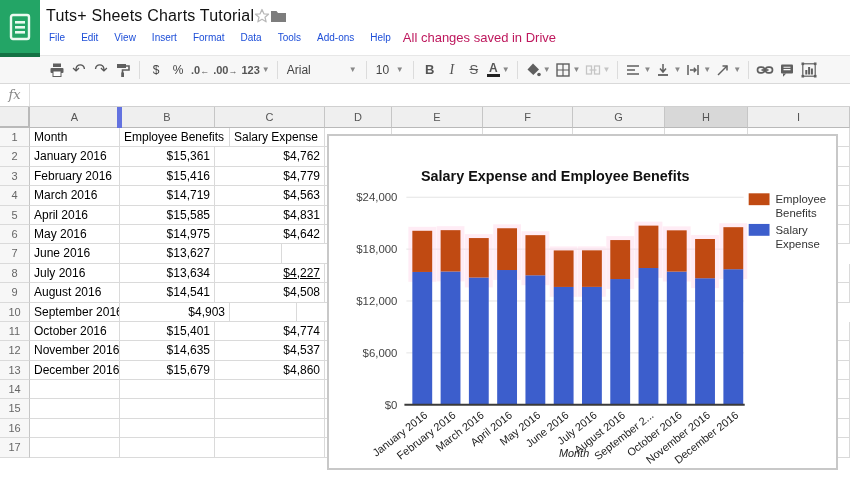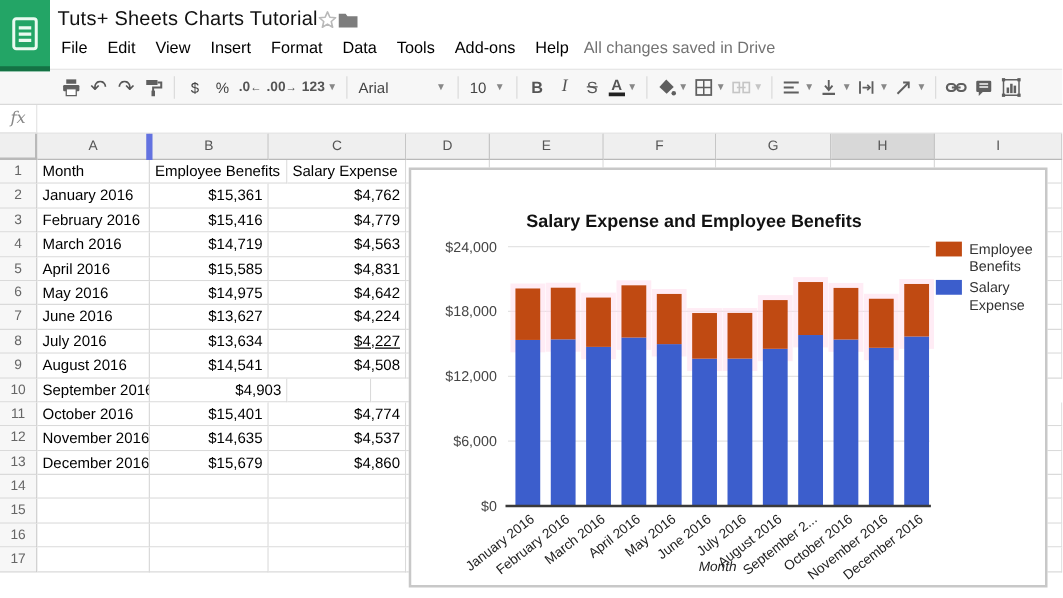--- a/index.html
+++ b/index.html
@@ -5,22 +5,22 @@
   * { margin:0; padding:0; box-sizing:border-box; }
   body { font-family:"Liberation Sans", sans-serif; background:#fff; }
   .app { position:relative; width:850px; height:478px; overflow:hidden; background:#fff; }
 
   
   .logo { position:absolute; left:0; top:0; width:40px; height:57px; background:#23a566; border-bottom:4px solid #147244; display:flex; align-items:center; justify-content:center; z-index:6; }
   .chrome { padding-left:46px; height:55px; background:#fff; }
   .title-row { display:flex; align-items:center; padding-top:5px; height:26px; }
   .doc-title { font-size:16px; color:#111; letter-spacing:.2px; }
   .menu-row { display:flex; align-items:center; height:22px; margin-left:-5px; }
-  .menu-item { font-size:13px; color:#000000; padding:2px 8px; cursor:pointer; }
-  .save-status { font-size:13px; color:#737373; margin-left:4px; }
+  .menu-item { font-size:10px; color:#1d4ed8; padding:2px 8px; cursor:pointer; }
+  .save-status { font-size:13px; color:#be185d; margin-left:4px; }
 
   
   .toolbar { height:29px; background:#f7f7f7; border-top:1px solid #e7e7e7; border-bottom:1px solid #d9d9d9; display:flex; align-items:center; padding-left:46px; }
   .tbtn { display:flex; align-items:center; justify-content:center; min-width:22px; height:22px; padding:0 2px; border-radius:2px; color:#555; cursor:pointer; }
   .tbtn svg { display:block; }
   .tlabel { font-size:12px; color:#444; }
   .glyph { font-size:16px; line-height:16px; color:#555; font-family:"DejaVu Sans", sans-serif; }
   .caret { font-size:8px; color:#888; margin-left:2px; }
   .sep { width:1px; height:18px; background:#dcdcdc; margin:0 5px; }
   .bold-b { font-weight:bold; font-size:13px; color:#555; }
@@ -326,21 +326,20 @@
         <div class="gcell" style="width: 91px;"></div>
         <div class="gcell" style="width: 90px;"></div>
         <div class="gcell" style="width: 92px;"></div>
         <div class="gcell" style="width: 83px;"></div>
         <div class="gcell" style="width: 102px;"></div>
       </div>
       <div class="grow">
         <div class="rhead">7</div>
         <div class="gcell" style="width: 90px;">June 2016</div>
         <div class="gcell num" style="width: 95px;">$13,627</div>
-        <div class="gcell num" style="width: 110px;">$4,224</div>
         <div class="gcell" style="width: 67px;"></div>
         <div class="gcell" style="width: 91px;"></div>
         <div class="gcell" style="width: 90px;"></div>
         <div class="gcell" style="width: 92px;"></div>
         <div class="gcell" style="width: 83px;"></div>
         <div class="gcell" style="width: 102px;"></div>
       </div>
       <div class="grow">
         <div class="rhead">8</div>
         <div class="gcell" style="width: 90px;">July 2016</div>

